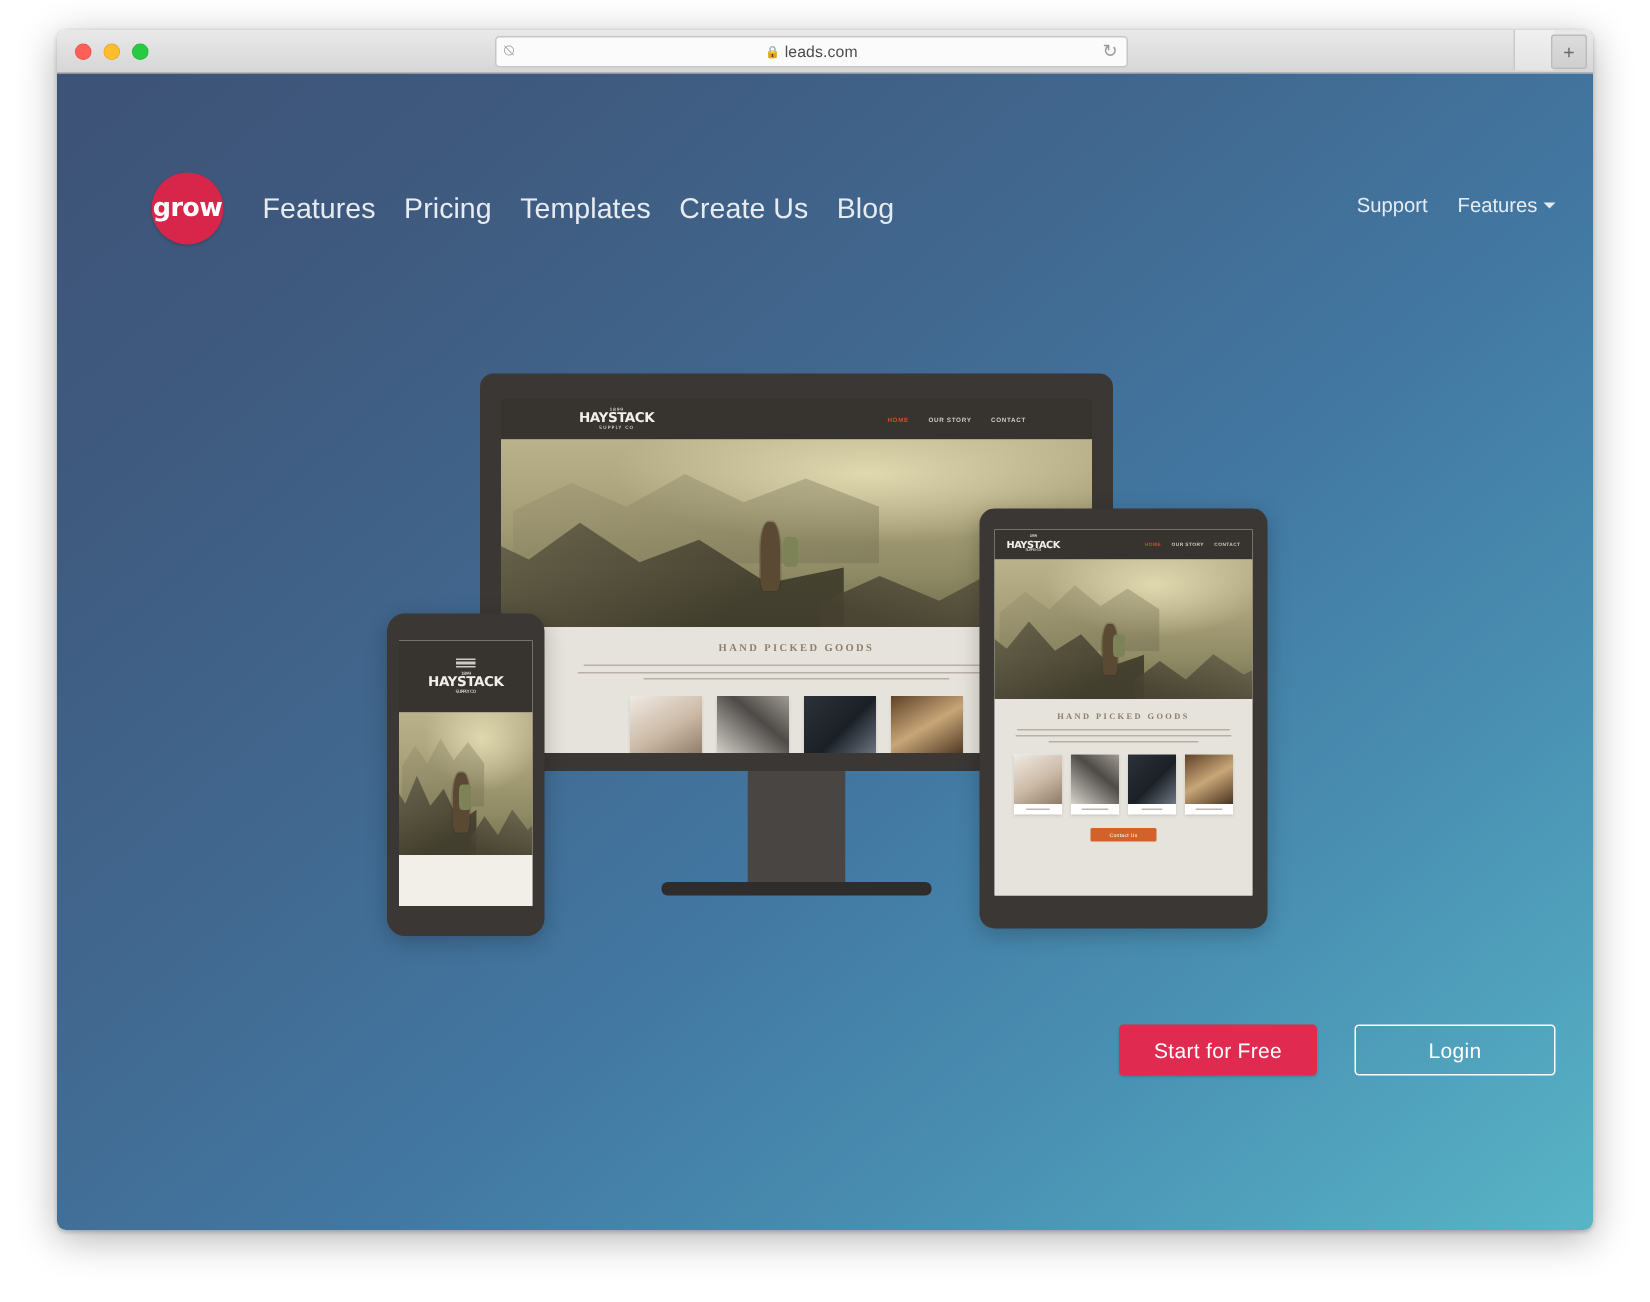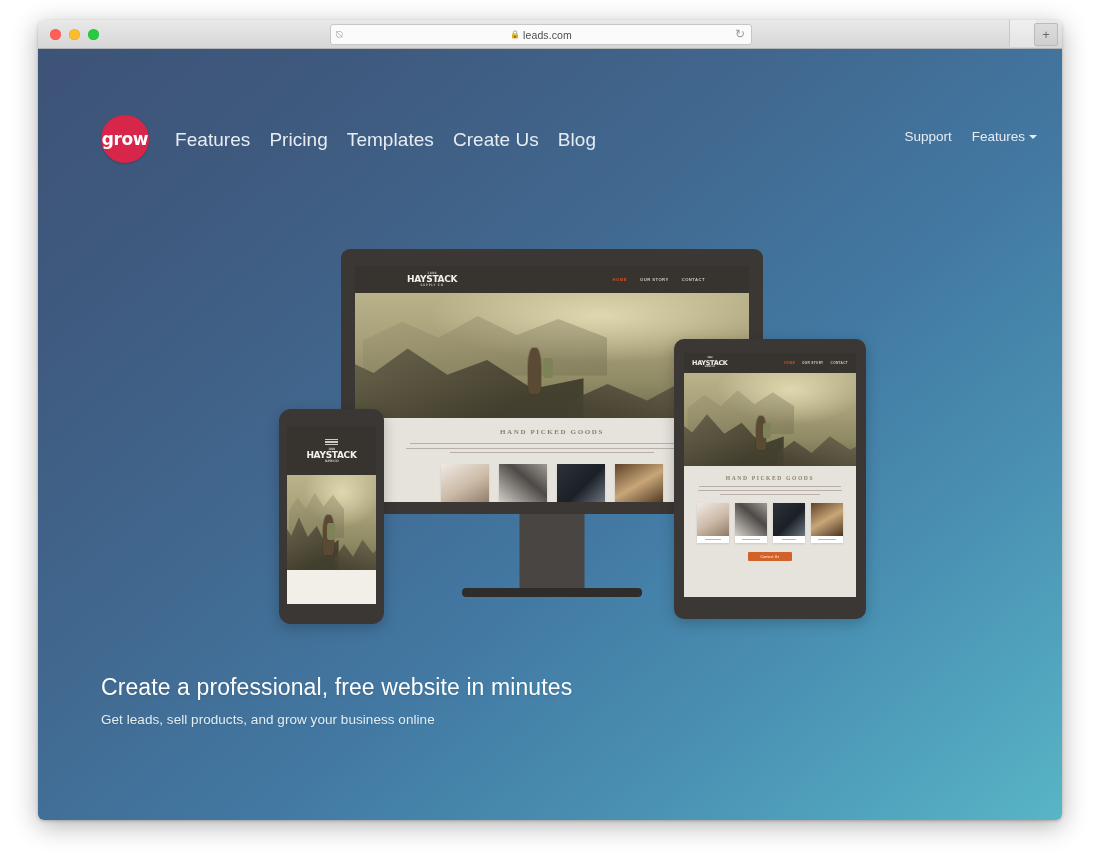--- a/index.html
+++ b/index.html
@@ -74,21 +74,21 @@
   }
   .rightnav{position:absolute;right:25px;top:80px;display:flex;gap:20px;align-items:center;}
   .rightnav a{color:#e6ecf2;font-size:13.5px;text-decoration:none;}
   .caret{
     display:inline-block;margin-left:4px;
     border-left:4px solid transparent;border-right:4px solid transparent;
     border-top:4.5px solid #e6ecf2;vertical-align:middle;
   }
 
   
-  .devices{position:absolute;left:0;top:0;width:1024px;height:610px;margin-left:21px;}
+  .devices{position:absolute;left:0;top:0;width:1024px;height:610px;}
 
   
   .monitor{position:absolute;left:282px;top:200px;width:422px;height:265px;}
   .monitor-bezel{
     width:100%;height:100%;background:#3a3734;
     border-radius:9px 9px 2px 2px;padding:17px 14px 12px 14px;box-sizing:border-box;
   }
   .monitor-screen{width:100%;height:100%;overflow:hidden;background:#ddd8d2;position:relative;}
   .monitor-neck{
     position:absolute;left:50%;transform:translateX(-50%);top:265px;
@@ -392,20 +392,20 @@
             </div>
 
             <div style="background:#f2efe9;height:100%;"></div>
 
           </div>
         </div>
       </div>
 
     </div>
 
-    <div class="hero-copy">
-      <h1 class="headline">Create a professional, free website in minutes</h1>
-      <p class="subhead">Get leads, sell products, and grow your business online</p>
+
+    <div class="cta-row">
+      <button class="btn btn-primary">Start for Free</button>
+      <button class="btn btn-secondary">Login</button>
     </div>
-
 
   </div>
 </div>
 
 </body></html>

